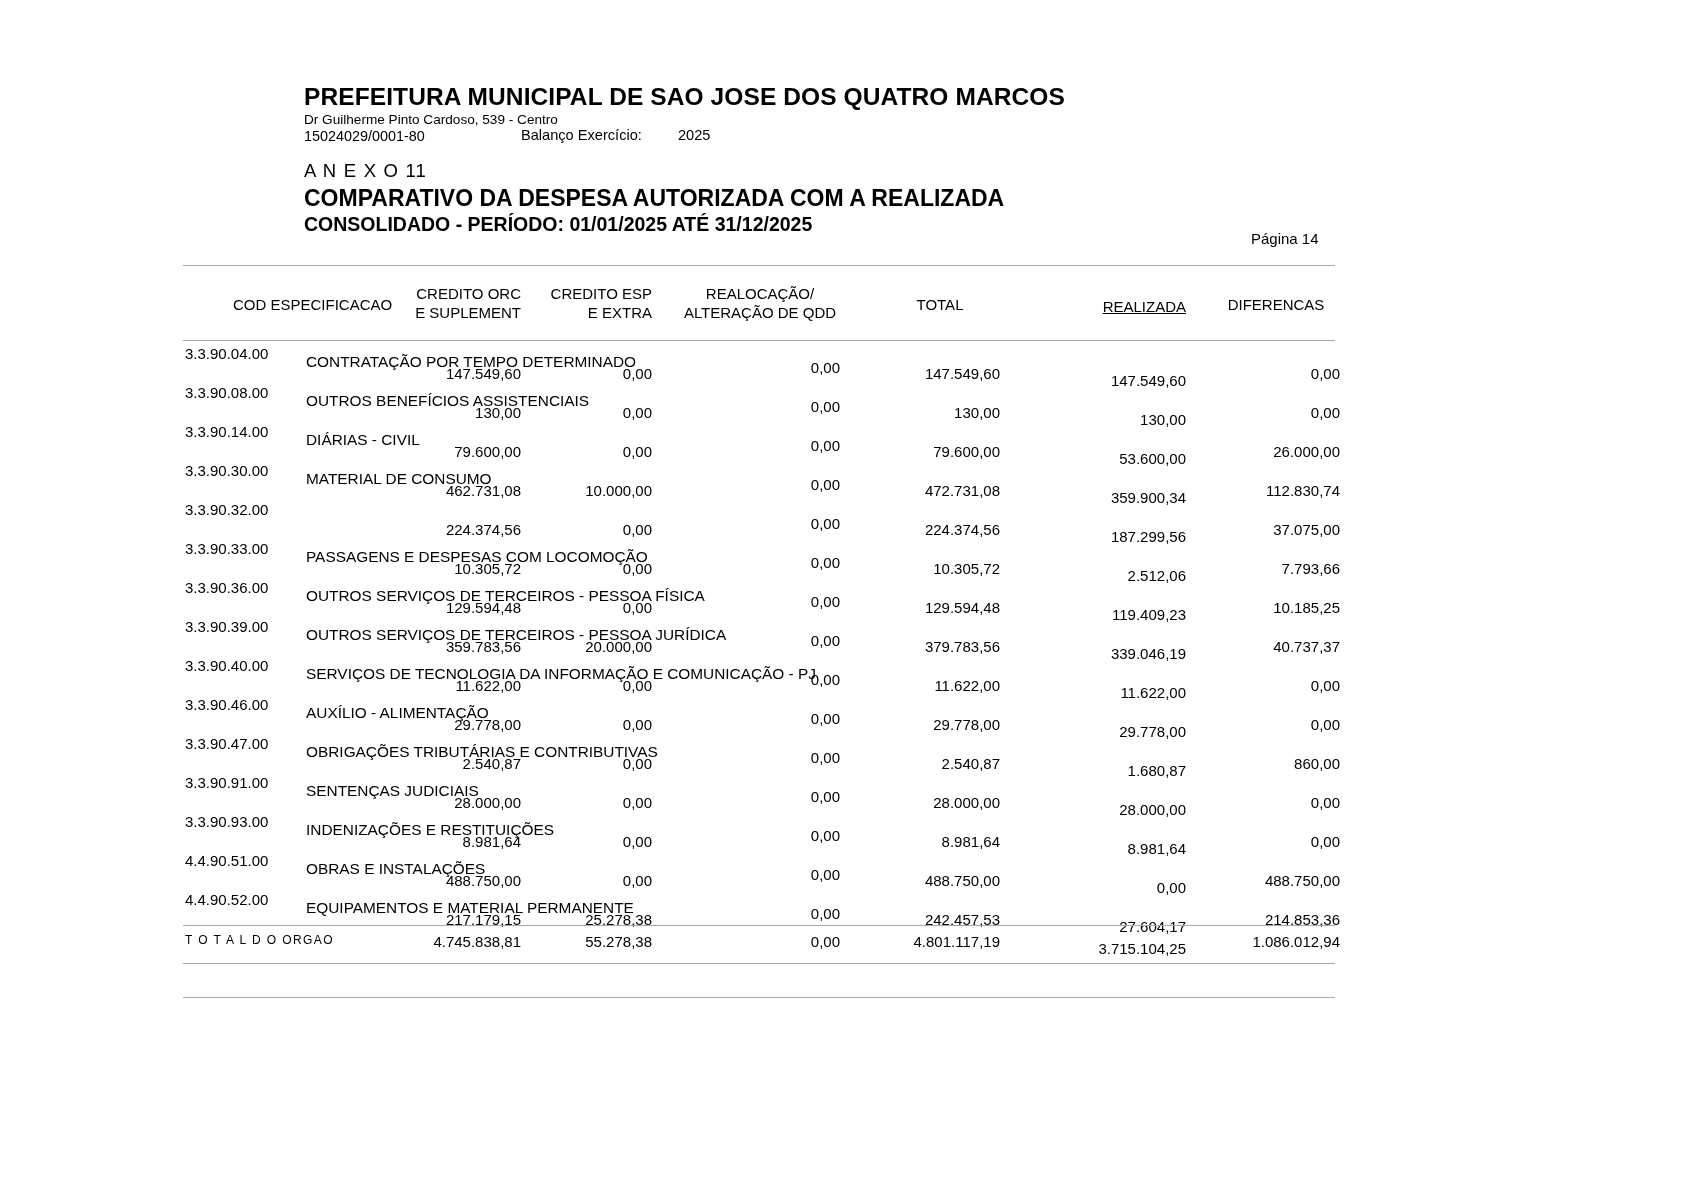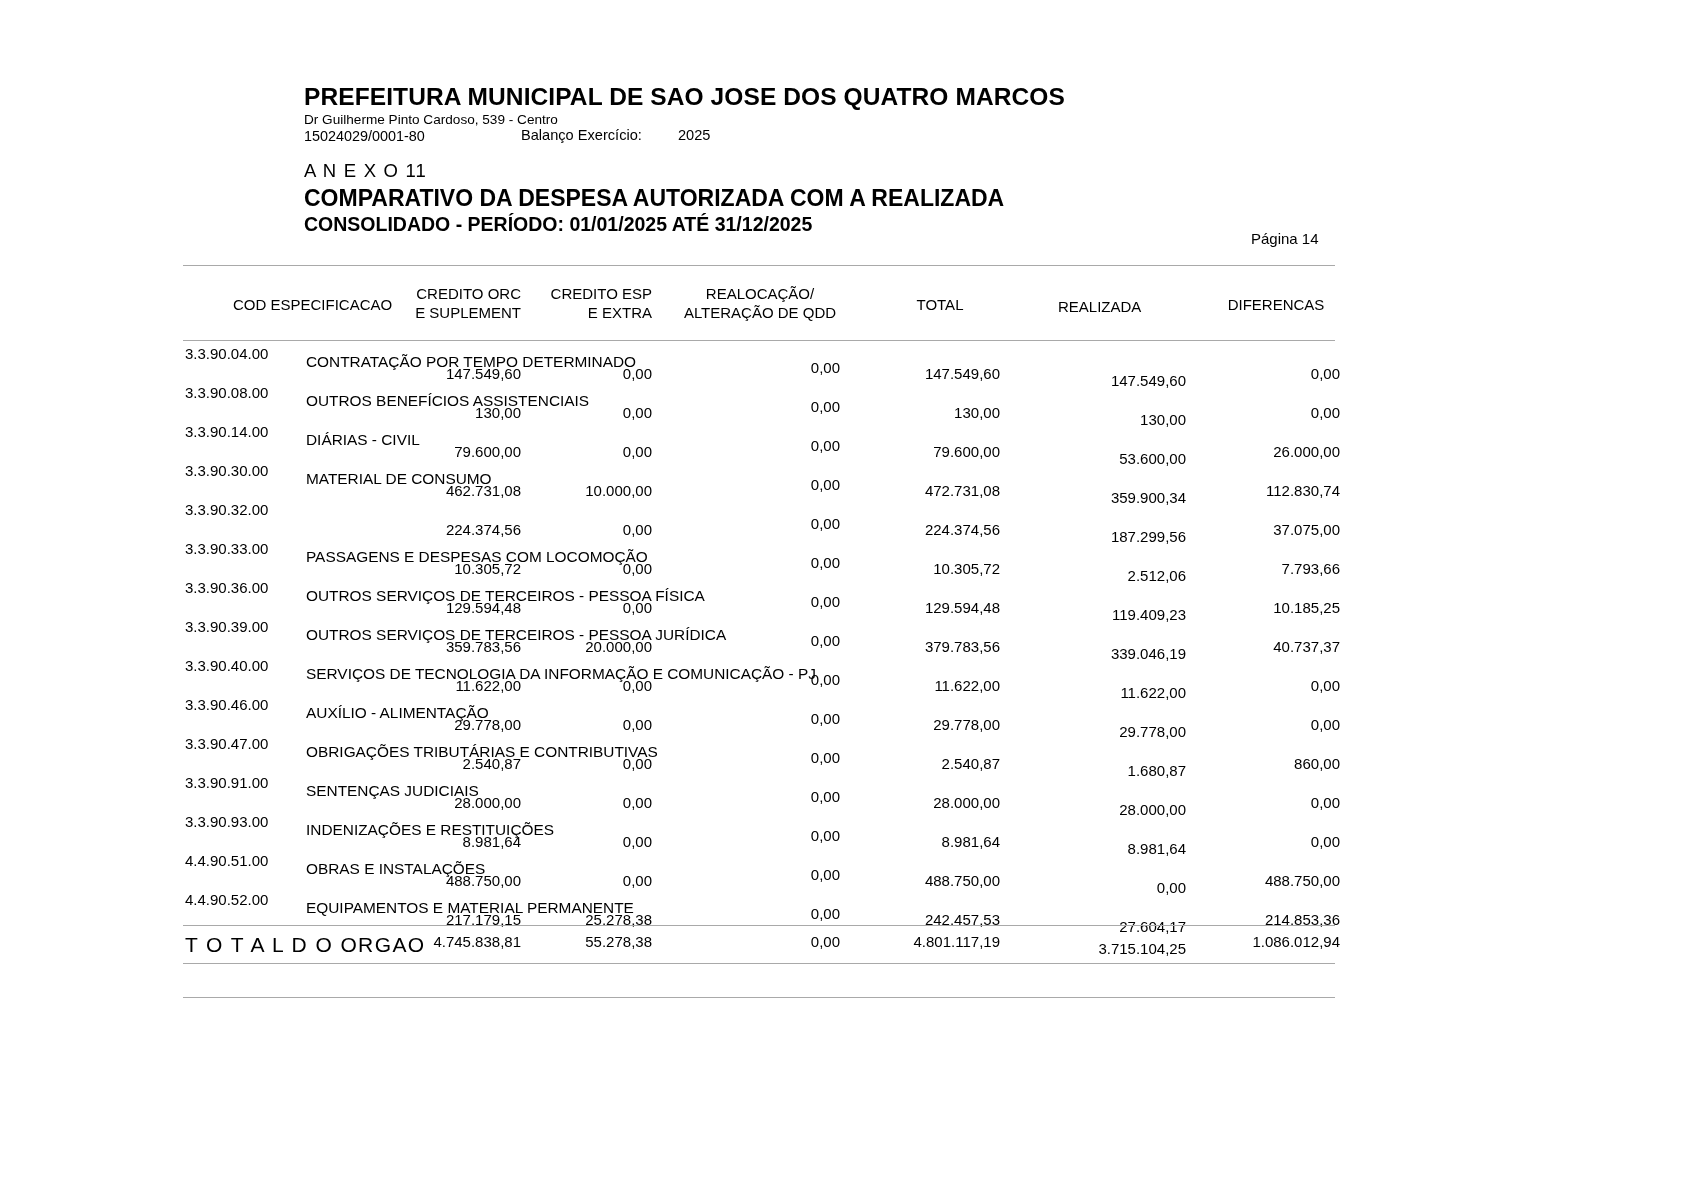--- a/index.html
+++ b/index.html
@@ -113,21 +113,21 @@
     position: absolute;
     font-size: 15px;
     line-height: 19px;
     white-space: nowrap;
   }
   .ch-cod      { left: 185px;  top: 295px; margin-left: 48px; }
   .ch-credorc  { left: 396px;  top: 284px; width: 125px; text-align: right; }
   .ch-credesp  { left: 528px;  top: 284px; width: 124px; text-align: right; }
   .ch-realoc   { left: 662px;  top: 284px; width: 196px; text-align: center; }
   .ch-total    { left: 880px;  top: 295px; width: 120px; text-align: center; }
-  .ch-realiz   { left: 1058px; top: 297px; width: 128px; text-align: left; }
+  .ch-realiz   { left: 1058px; top: 297px; width: 128px; text-align: right; text-decoration: underline; }
   .ch-difer    { left: 1212px; top: 295px; width: 128px; text-align: center; }
 
   
   .rows {
     position: absolute;
     left: 0;
     top: 345px;
     width: 1684px;
   }
   .entry {
@@ -167,21 +167,21 @@
     position: absolute;
     left: 0;
     top: 930px;
     width: 1684px;
     height: 34px;
   }
   .t-label {
     position: absolute;
     left: 185px;
     top: 3px;
-    font-size: 21px;
+    font-size: 12px;
     letter-spacing: 1.4px;
     white-space: nowrap;
   }
   .t-num {
     position: absolute;
     font-size: 15px;
     white-space: nowrap;
     text-align: right;
   }
   .tn-credorc { left: 340px;  top: 3px;  width: 181px; }

